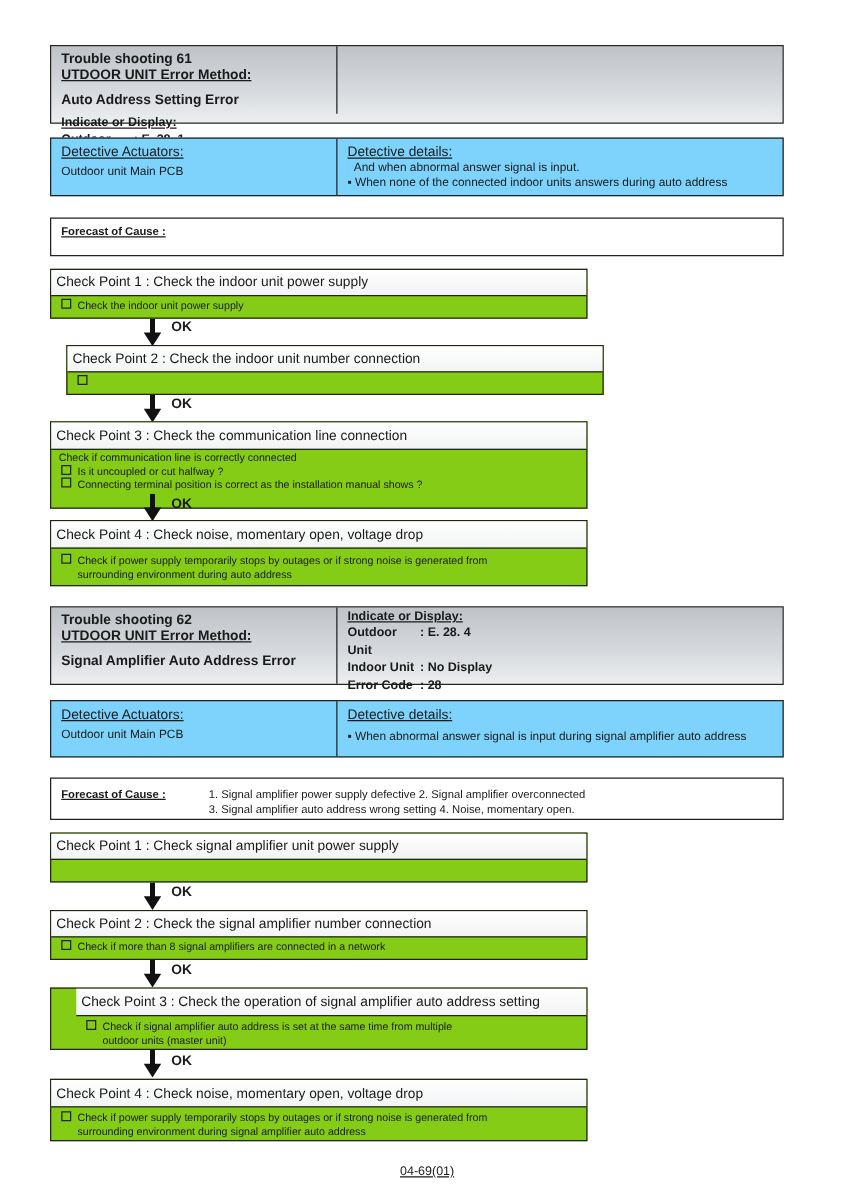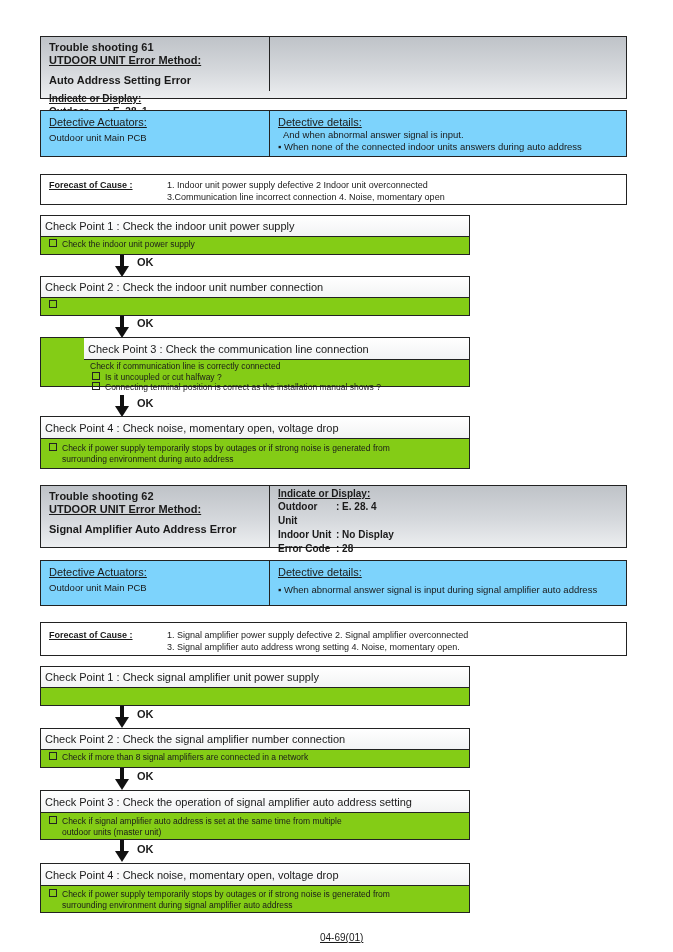--- a/index.html
+++ b/index.html
@@ -58,47 +58,43 @@
   <div class="l"><span class="ul">Detective Actuators:</span><span>Outdoor unit Main PCB</span></div>
   <div class="r">
       <span class="ul" style="margin-bottom:1px">Detective details:</span>
     <span style="display:block;padding-left:5px;line-height:12px">And when abnormal answer signal is input.</span>
     <span style="display:block;line-height:12px">▪ When none of the connected indoor units answers during auto address</span>
   </div>
 </div>
 
 <div class="abs fc" style="left:40px;top:174px;width:587px;height:31px;">
   <span class="lab">Forecast of Cause :</span>
-  <div>
-      <span style="display:block">1. Indoor unit power supply defective 2 Indoor unit overconnected</span>
-      <span style="display:block">3.Communication line incorrect connection 4. Noise, momentary open</span>
-    </div>
 </div>
 
 <div class="abs cp" style="left:40px;top:215px;width:430px;height:40px;">
   <div class="h">Check Point 1 : Check the indoor unit power supply</div>
   <div class="b"><span class="cb"></span><span>Check the indoor unit power supply</span></div>
 </div>
 <svg class="abs arrow" style="left:115px;top:255px;" viewBox="0 0 14 22">
     <rect x="5" y="0" width="4" height="12" fill="#111"></rect>
     <polygon points="0,11 14,11 7,22" fill="#111"></polygon>
   </svg>
 <span class="abs ok" style="left:137px;top:256px;">OK</span>
 
-<div class="abs cp" style="left:40px;top:276px;width:430px;height:40px;">
+<div class="abs cp" style="left:53px;top:276px;width:430px;height:40px;">
   <div class="h">Check Point 2 : Check the indoor unit number connection</div>
   <div class="b"><span class="cb"></span></div>
 </div>
 <svg class="abs arrow" style="left:115px;top:316px;" viewBox="0 0 14 22">
     <rect x="5" y="0" width="4" height="12" fill="#111"></rect>
     <polygon points="0,11 14,11 7,22" fill="#111"></polygon>
   </svg>
 <span class="abs ok" style="left:137px;top:317px;">OK</span>
 
-<div class="abs cp" style="left:40px;top:337px;width:430px;height:50px;padding-left:43px;">
+<div class="abs cp" style="left:40px;top:337px;width:430px;height:70px;">
   <div class="h" style="padding-top:4px;padding-bottom:3px">Check Point 3 : Check the communication line connection</div>
   <div class="b" style="padding-left:6px;padding-top:1px">
     <span style="display:block">Check if communication line is correctly connected</span>
     <span style="display:block;padding-left:2px"><span class="cb"></span><span>Is it uncoupled or cut halfway ?</span></span>
     <span style="display:block;padding-left:2px"><span class="cb"></span><span>Connecting terminal position is correct as the installation manual shows ?</span></span>
   </div>
 </div>
 <svg class="abs arrow" style="left:115px;top:395px;" viewBox="0 0 14 22">
     <rect x="5" y="0" width="4" height="12" fill="#111"></rect>
     <polygon points="0,11 14,11 7,22" fill="#111"></polygon>
@@ -164,21 +160,21 @@
 <div class="abs cp" style="left:40px;top:728px;width:430px;height:40px;">
   <div class="h">Check Point 2 : Check the signal amplifier number connection</div>
   <div class="b"><span class="cb"></span><span>Check if more than 8 signal amplifiers are connected in a network</span></div>
 </div>
 <svg class="abs arrow" style="left:115px;top:768px;" viewBox="0 0 14 22">
     <rect x="5" y="0" width="4" height="12" fill="#111"></rect>
     <polygon points="0,11 14,11 7,22" fill="#111"></polygon>
   </svg>
 <span class="abs ok" style="left:137px;top:770px;">OK</span>
 
-<div class="abs cp" style="left:40px;top:790px;width:430px;height:50px;">
+<div class="abs cp" style="left:40px;top:790px;width:430px;height:50px;padding-left:20px;">
   <div class="h" style="padding-top:4px;padding-bottom:3px">Check Point 3 : Check the operation of signal amplifier auto address setting</div>
   <div class="b" style="padding-top:3px">
     <span style="display:block"><span class="cb"></span><span>Check if signal amplifier auto address is set at the same time from multiple</span></span>
     <span class="ind2">outdoor units (master unit)</span>
   </div>
 </div>
 <svg class="abs arrow" style="left:115px;top:840px;" viewBox="0 0 14 22">
     <rect x="5" y="0" width="4" height="12" fill="#111"></rect>
     <polygon points="0,11 14,11 7,22" fill="#111"></polygon>
   </svg>

